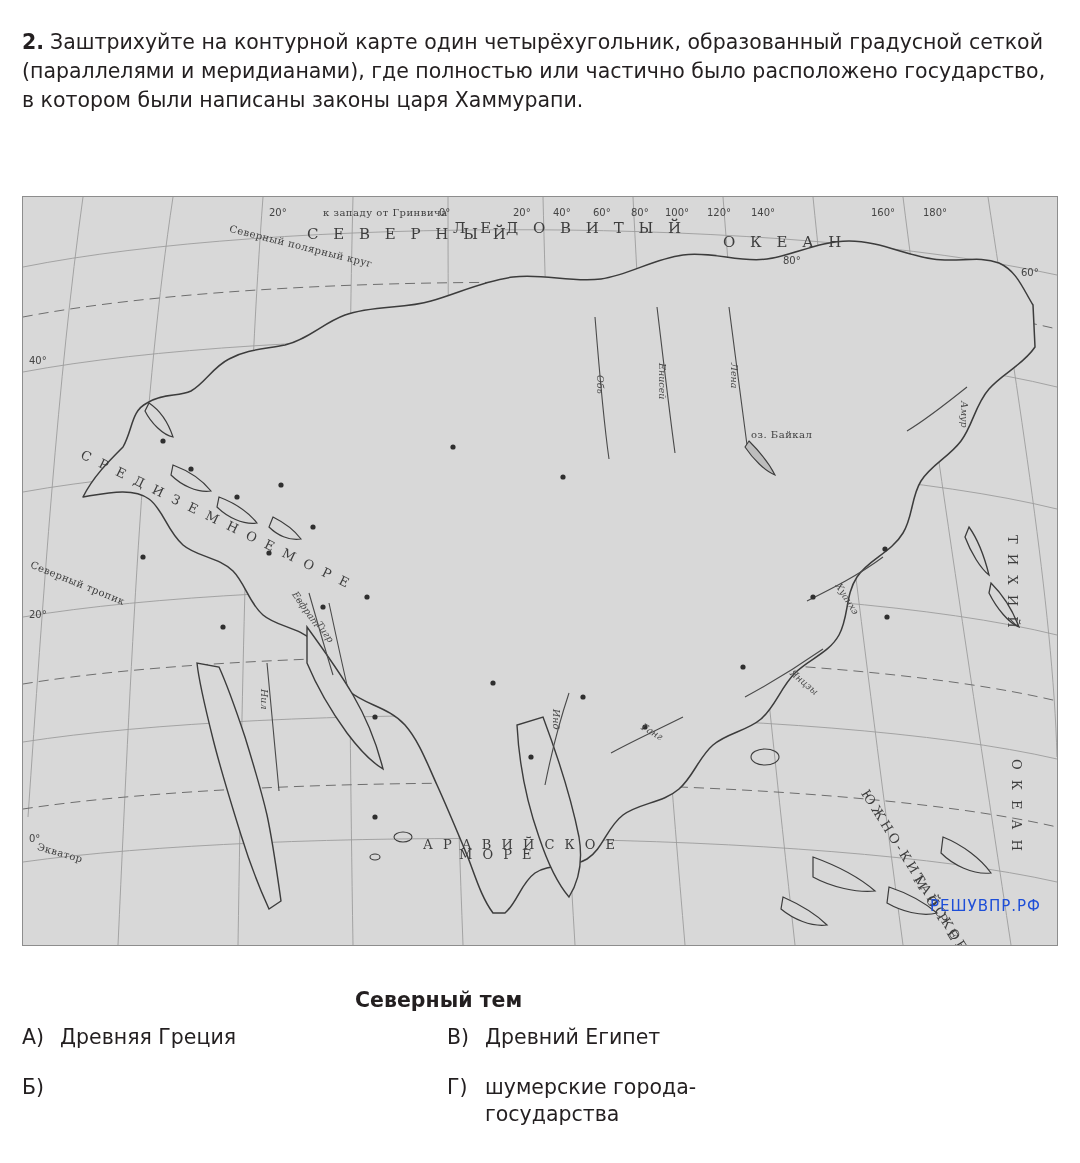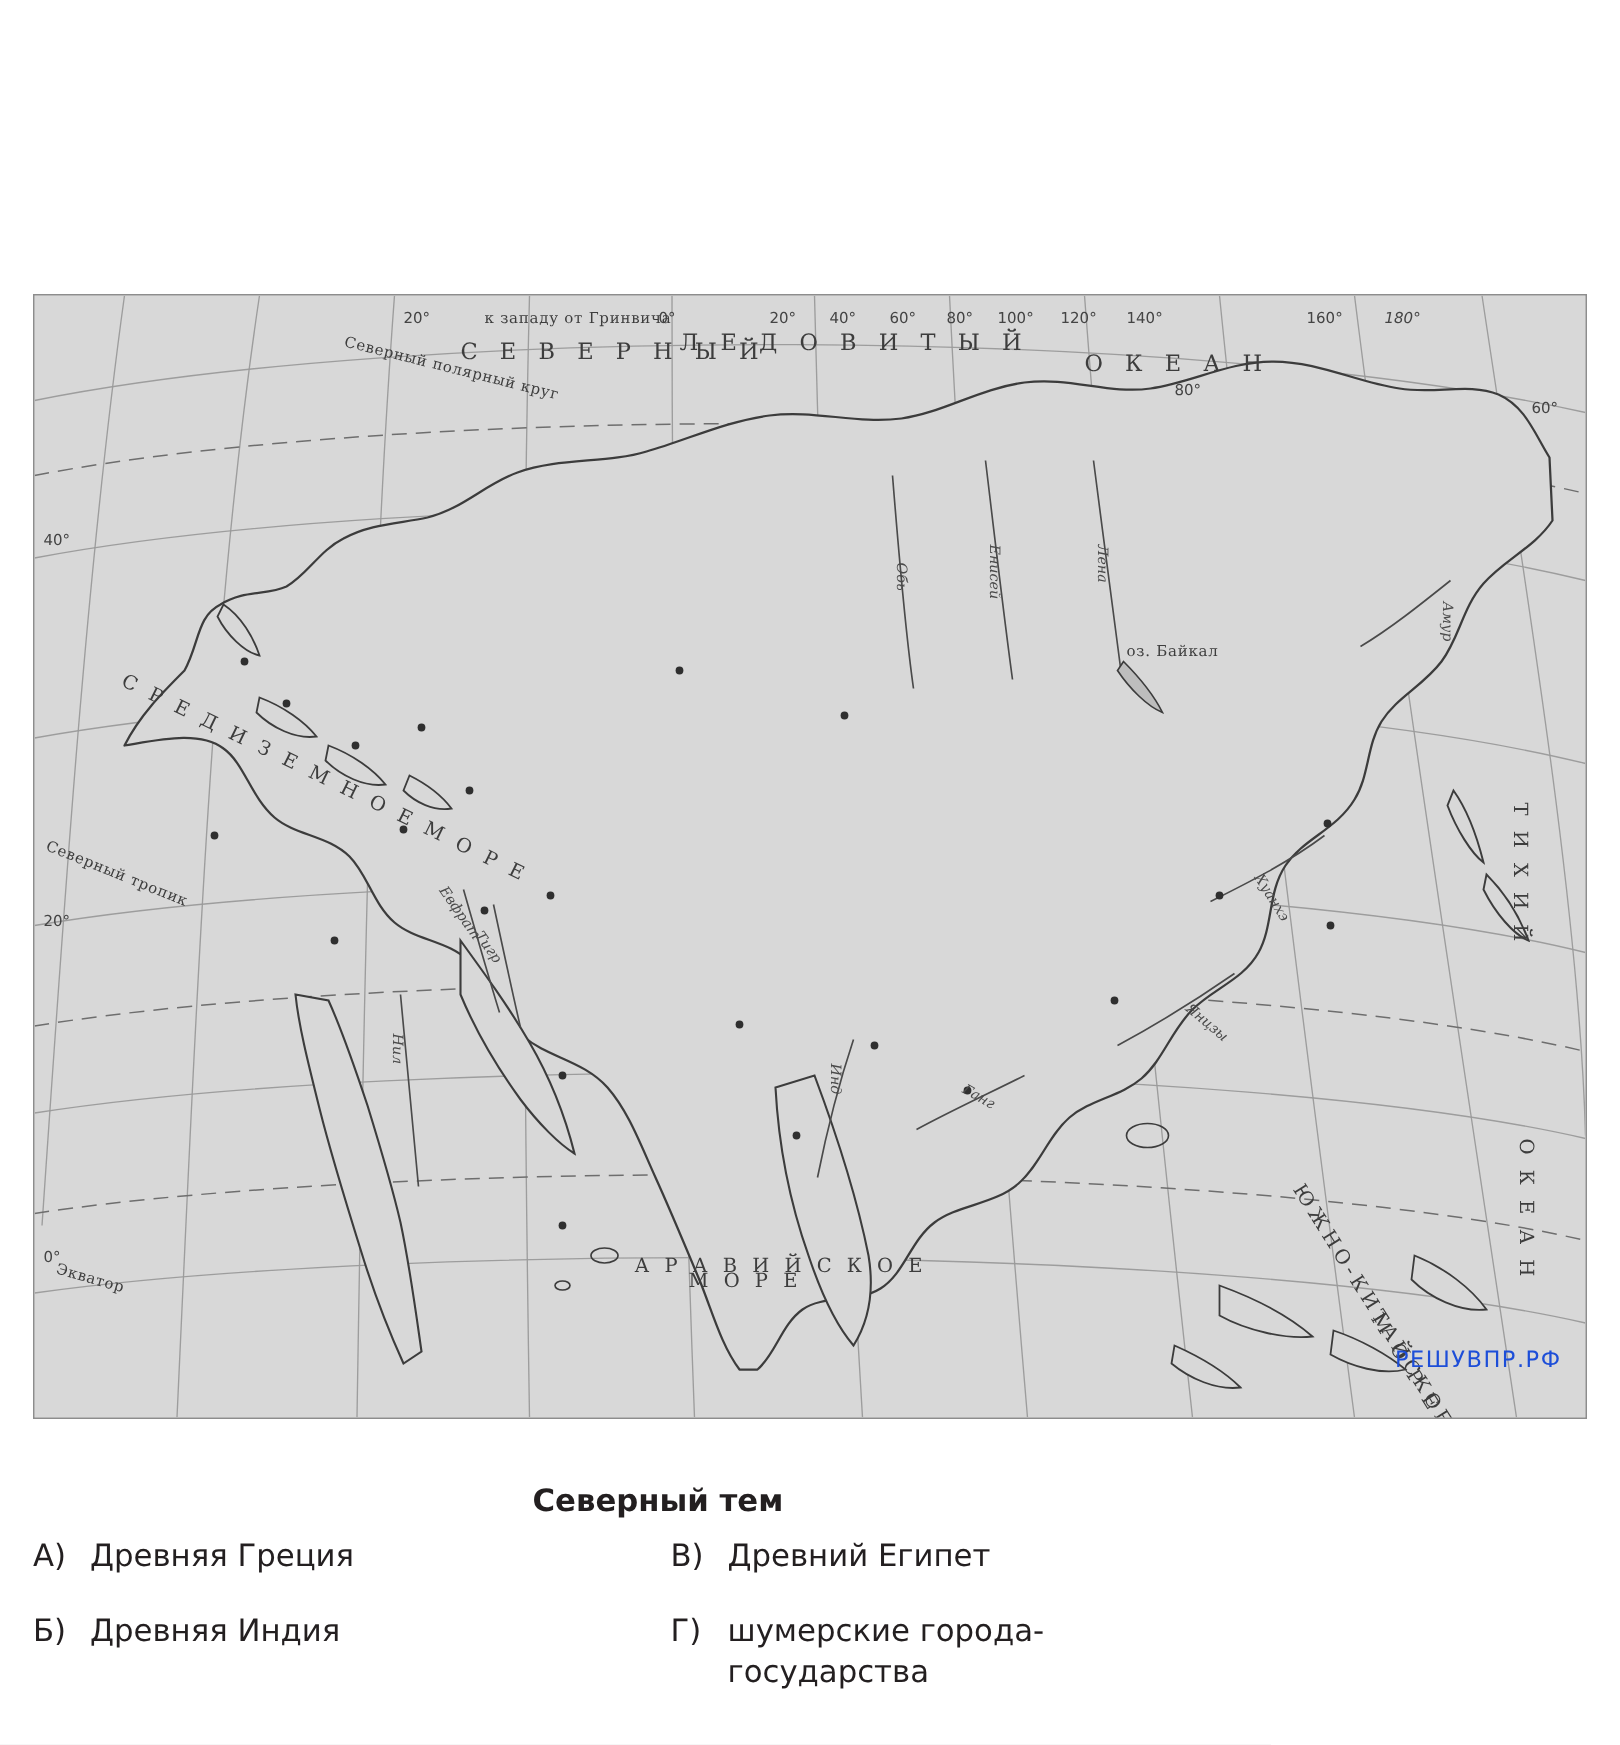--- a/index.html
+++ b/index.html
@@ -127,20 +127,23 @@
   }
   .topic-text {
     flex: 1;
   }
 </style>
 </head>
 <body>
 
 <div class="page">
 
+  <div class="question">
+    <span class="qnum">2.</span><span>Заштрихуйте на контурной карте один четырёхугольник, образованный градусной сеткой (параллелями и меридианами), где полностью или частично было расположено государство, в котором были написаны законы царя Хаммурапи.</span>
+  </div>
 
   <div class="map-frame">
     <svg viewBox="0 0 1034 748" preserveAspectRatio="none">
       <defs>
         <clipPath id="mapclip">
             <rect x="0" y="0" width="1034" height="748"></rect>
           </clipPath>
       </defs>
       <g clip-path="url(#mapclip)">
         <rect x="0" y="0" width="1034" height="748" fill="#d8d8d8"></rect>
@@ -333,21 +336,21 @@
     <div class="map-label tick-label" style="left:246px; top:10px;">20°</div>
     <div class="map-label tick-label" style="left:416px; top:10px;">0°</div>
     <div class="map-label tick-label" style="left:490px; top:10px;">20°</div>
     <div class="map-label tick-label" style="left:530px; top:10px;">40°</div>
     <div class="map-label tick-label" style="left:570px; top:10px;">60°</div>
     <div class="map-label tick-label" style="left:608px; top:10px;">80°</div>
     <div class="map-label tick-label" style="left:642px; top:10px;">100°</div>
     <div class="map-label tick-label" style="left:684px; top:10px;text-align:center;">120°</div>
     <div class="map-label tick-label" style="left:728px; top:10px;">140°</div>
     <div class="map-label tick-label" style="left:848px; top:10px;">160°</div>
-    <div class="map-label tick-label" style="left:900px; top:10px;font-style:italic;">180°</div>
+    <div class="map-label tick-label" style="left:900px; top:10px;">180°</div>
 
     <div class="map-label tick-label" style="left:6px; top:158px;">40°</div>
     <div class="map-label tick-label" style="left:6px; top:412px;">20°</div>
     <div class="map-label tick-label" style="left:6px; top:636px;">0°</div>
 
     <div class="map-label tick-label" style="left:998px; top:70px;">60°</div>
     <div class="map-label tick-label" style="left:760px; top:58px;">80°</div>
 
     <div class="watermark">РЕШУВПР.РФ</div>
   </div>
@@ -361,21 +364,20 @@
         <span class="topic-text">Древняя Греция</span>
       </div>
       <div class="topic-col right">
         <span class="topic-letter">В)</span>
         <span class="topic-text">Древний Египет</span>
       </div>
     </div>
     <div class="topic-row">
       <div class="topic-col left">
         <span class="topic-letter">Б)</span>
-        <span class="topic-text">Древняя Индия</span>
       </div>
       <div class="topic-col right">
         <span class="topic-letter">Г)</span>
         <span class="topic-text" style="white-space:pre-line;">шумерские города-
 государства</span>
       </div>
     </div>
   </div>
 
 </div>

